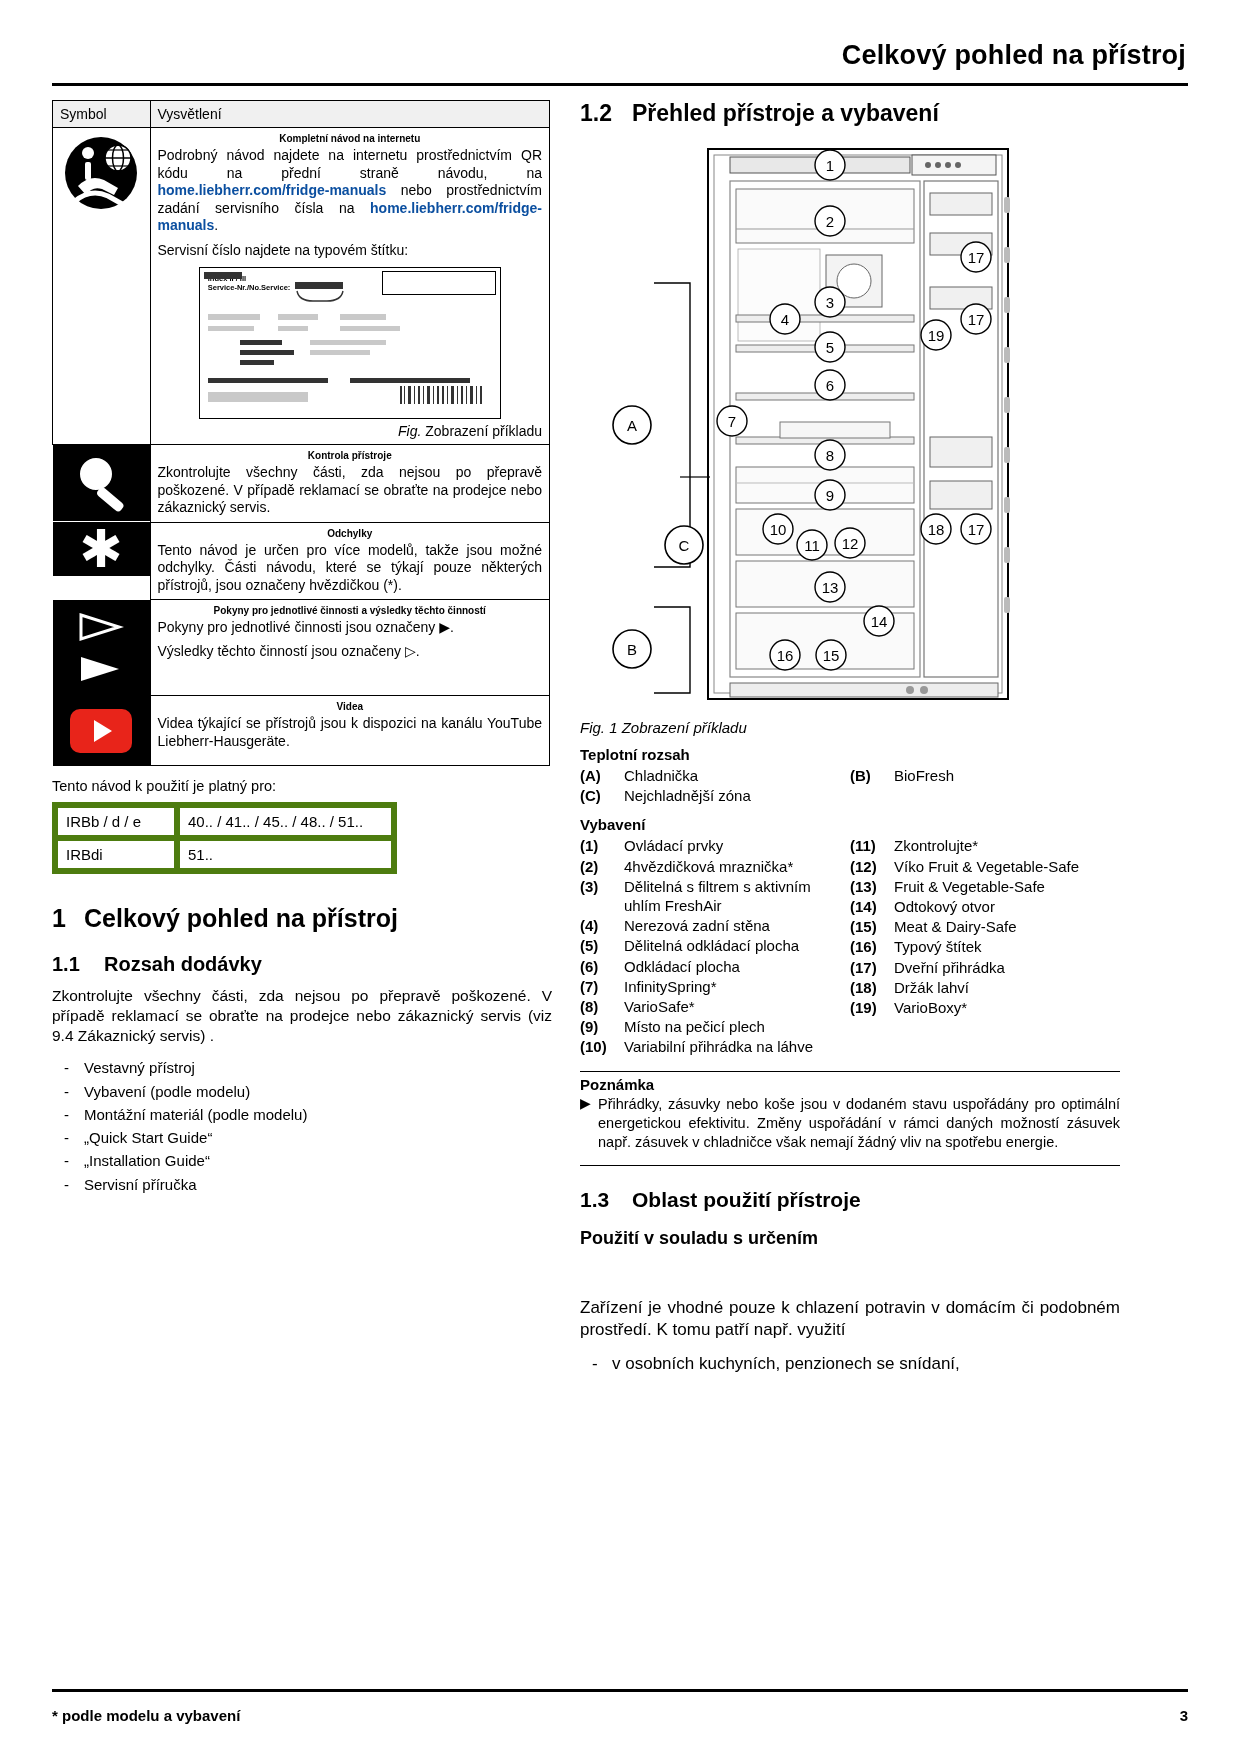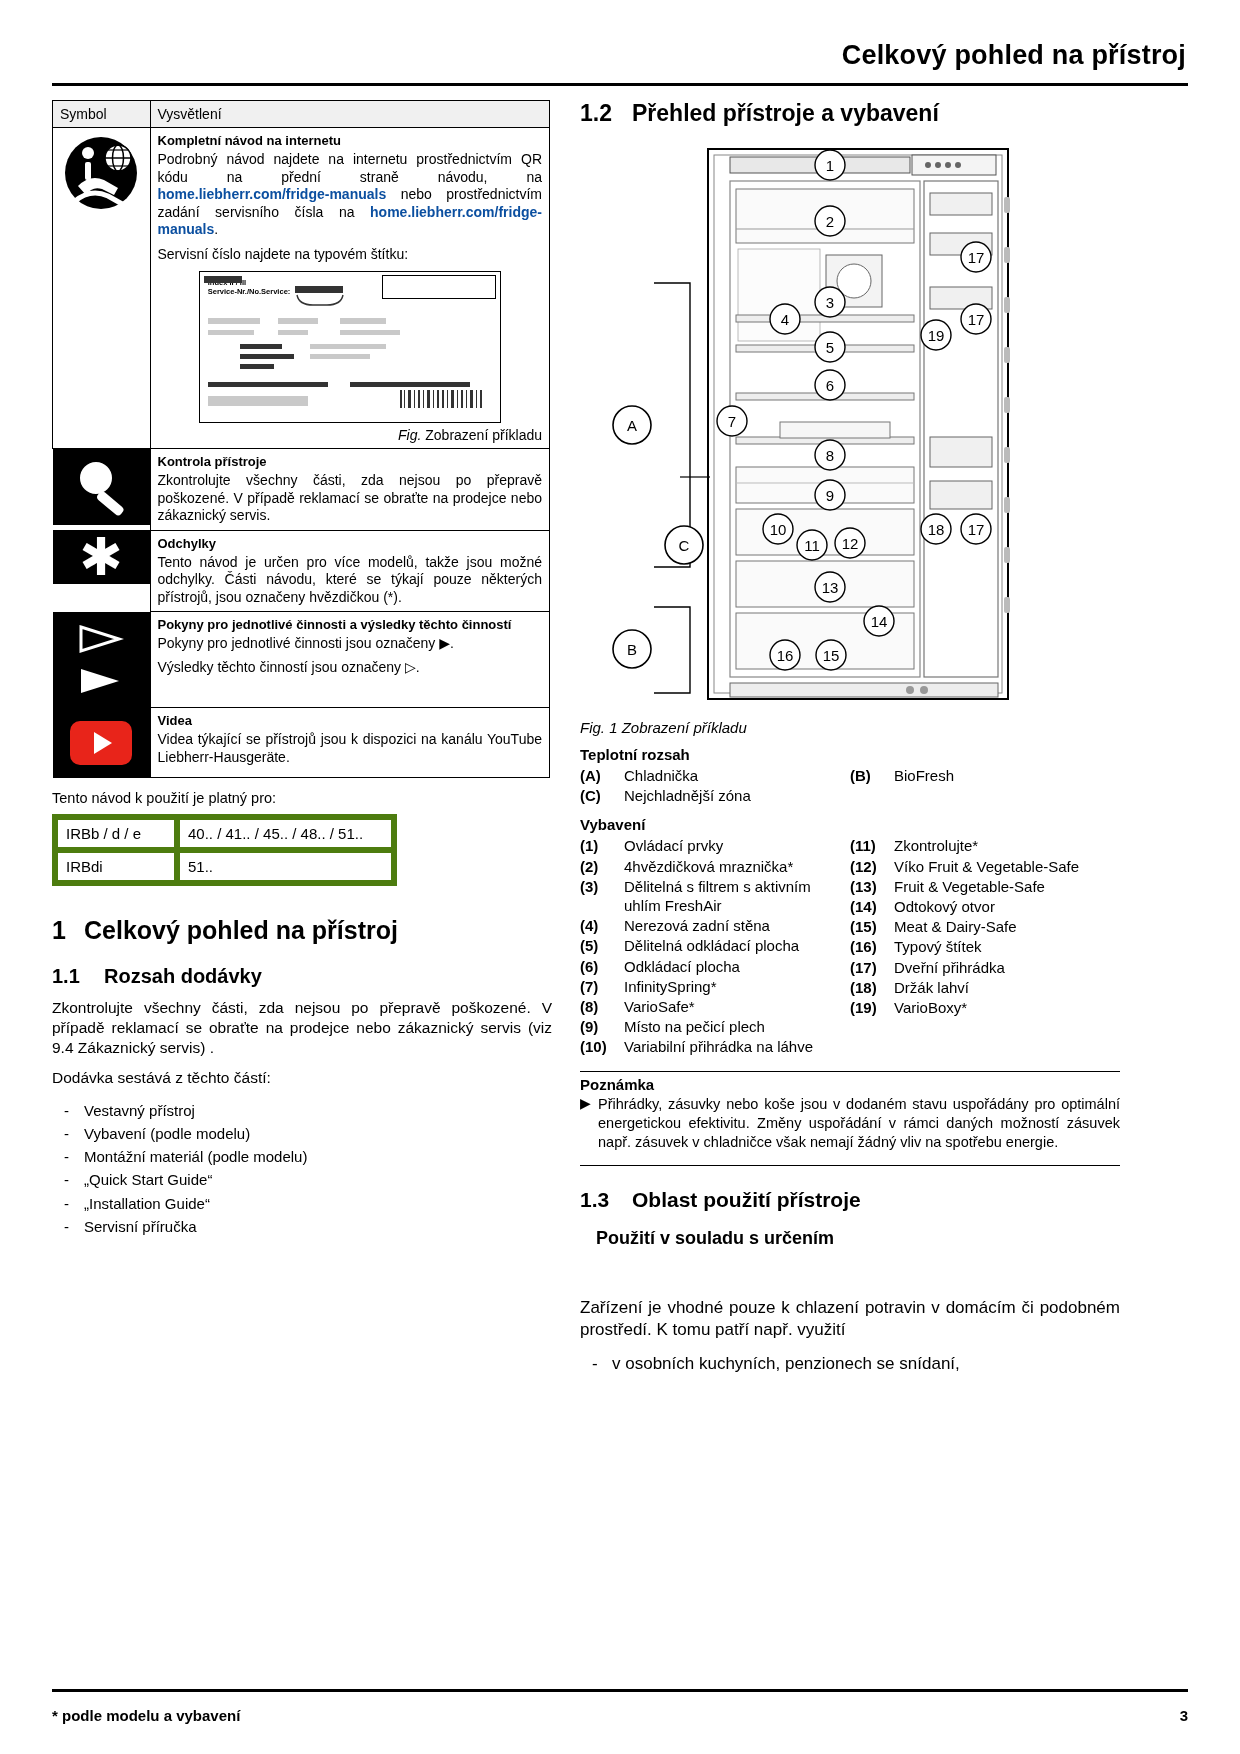--- a/index.html
+++ b/index.html
@@ -44,21 +44,21 @@
     vertical-align:top;
     padding:5px 7px;
   }
   .symhead td{background:#f0f0f0;font-weight:normal;font-size:14px;padding:6px 8px;}
   .symcell{width:95px;text-align:center;padding:0 !important;}
   .symbox{
     width:95px;height:100%;
     display:flex;align-items:center;justify-content:center;
   }
   .blk{background:#000;width:95px;display:flex;align-items:center;justify-content:center;}
-  .ttl{font-weight:bold;font-size:13px;margin-bottom:3px;}
+  .ttl{font-weight:bold;font-size:10px;margin-bottom:3px;text-align:center;}
   .ptxt{font-size:14px;line-height:1.25;text-align:justify;}
   a.lnk{color:#0b4fa0;font-weight:bold;text-decoration:none;}
   .figcap{font-size:14px;text-align:right;margin-top:4px;}
   .figcap i{font-style:italic;}
 
   
   .plate{
     border:1px solid #000;width:300px;height:150px;margin:8px auto 0 auto;
     position:relative;background:#fff;
   }
@@ -76,21 +76,21 @@
   .valid{font-size:14.5px;margin:12px 0 8px 0;}
   table.modtab{border-collapse:collapse;font-size:15px;width:345px;}
   table.modtab td{border:6px solid #4d7c0f;padding:5px 8px;}
   table.modtab td.c1{width:100px;}
 
   
   h1.sec{font-size:25px;font-weight:bold;margin:30px 0 16px 0;}
   h1.sec .num{display:inline-block;width:32px;}
   h2.sub{font-size:20px;font-weight:bold;margin:20px 0 10px 0;}
   h2.sub .num{display:inline-block;width:52px;}
-  h3.sub3{font-size:18px;font-weight:bold;margin:16px 0 8px 16px;}
+  h3.sub3{font-size:18px;font-weight:bold;margin:16px 0 8px 0;}
   p.body{font-size:15.5px;line-height:1.3;text-align:justify;margin:0 0 10px 0;}
   ul.dash{list-style:none;margin:0 0 0 4px;padding:0;font-size:15px;}
   ul.dash li{position:relative;padding-left:28px;line-height:1.55;}
   ul.dash li:before{content:"-";position:absolute;left:8px;top:0;}
 
   
   .fighead{font-size:23px;font-weight:bold;margin:0 0 10px 0;}
   .fighead .num{display:inline-block;width:52px;}
   .figwrap{position:relative;width:540px;height:580px;}
   .figcap2{font-size:15px;font-style:italic;margin-top:2px;}
@@ -289,21 +289,20 @@
 
       <h1 class="sec">
         <span class="num">1</span><span>Celkový pohled na přístroj</span>
       </h1>
 
       <h2 class="sub">
         <span class="num">1.1</span><span>Rozsah dodávky</span>
       </h2>
 
       <p class="body">Zkontrolujte všechny části, zda nejsou po přepravě poškozené. V případě reklamací se obraťte na prodejce nebo zákaznický servis (viz 9.4 Zákaznický servis) .</p>
-      <p class="body">Dodávka sestává z těchto částí:</p>
 
       <ul class="dash">
         <li>Vestavný přístroj</li>
         <li>Vybavení (podle modelu)</li>
         <li>Montážní materiál (podle modelu)</li>
         <li>„Quick Start Guide“</li>
         <li>„Installation Guide“</li>
         <li>Servisní příručka</li>
       </ul>
     </div>

